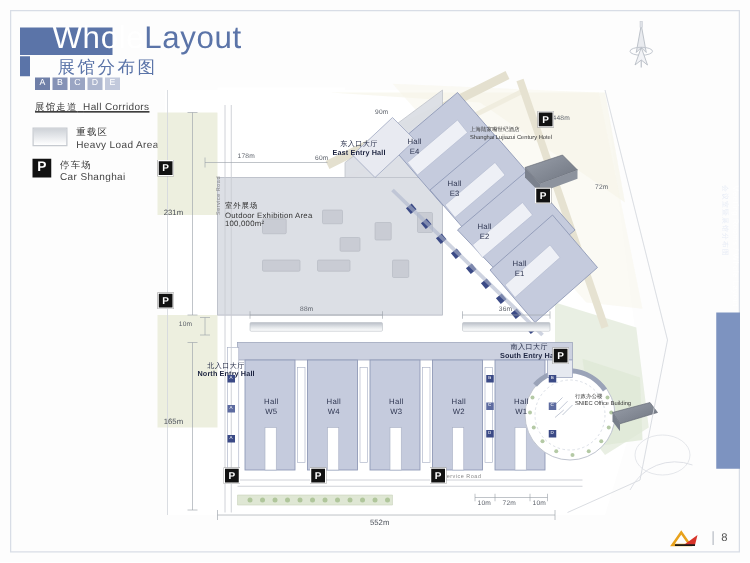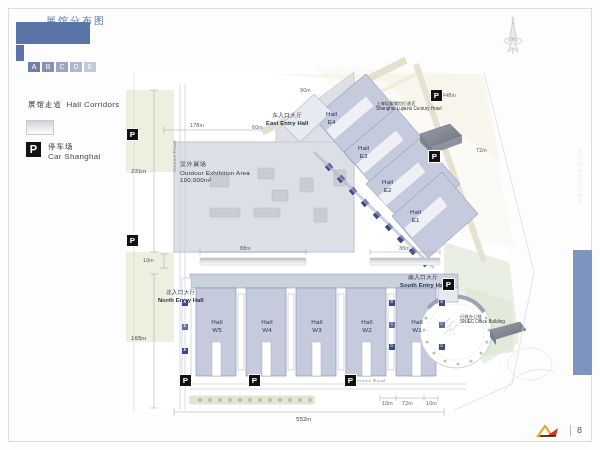--- a/index.html
+++ b/index.html
@@ -13,32 +13,32 @@
                border:1px solid #d8dde6;box-sizing:border-box;pointer-events:none;}
 
   
   .title-wrap{position:absolute;left:28px;top:12px;}
   .title-bar{position:absolute;left:-12px;top:10px;width:74px;height:22px;background:#5b74a8;}
   .title-bar2{position:absolute;left:-12px;top:33px;width:8px;height:16px;background:#5b74a8;}
   .title-main{position:relative;font-size:25px;letter-spacing:.5px;line-height:1;
               padding-left:14px;padding-top:6px;white-space:nowrap;}
   .t-whole{color:#ffffff;font-weight:400;}
   .t-layout{color:#5b74a8;font-weight:400;}
-  .title-cn{position:relative;padding-left:18px;margin-top:2px;font-size:10px;color:#5b74a8;
+  .title-cn{position:relative;padding-left:18px;margin-top:2px;font-size:14px;color:#5b74a8;
             letter-spacing:2px;font-family:"DejaVu Sans",sans-serif;}
 
   
   .legend{position:absolute;left:26px;top:62px;width:140px;}
   .lg-row{position:relative;margin-bottom:5px;}
   .abcde{display:flex;gap:2px;margin-left:2px;}
   .abcde span{width:12px;height:10px;display:block;color:#fff;font-size:7px;
               line-height:10px;text-align:center;font-family:"Liberation Sans",sans-serif;}
   .ab0{background:#6f7fa8;}.ab1{background:#8592b6;}.ab2{background:#9aa5c3;}
   .ab3{background:#aeb7cf;}.ab4{background:#c2c9dc;}
-  .lg-txt{margin-left:2px;margin-top:20px;line-height:1.25;}
+  .lg-txt{margin-left:2px;margin-top:2px;line-height:1.25;text-decoration:underline;}
   .lg-cn{font-size:7.5px;color:#333;font-family:"DejaVu Sans",sans-serif;letter-spacing:1px;}
   .lg-en{font-size:8px;color:#444;letter-spacing:.3px;}
   .lg-item{display:flex;align-items:flex-start;gap:7px;margin-bottom:7px;}
   .swatch-heavy{width:26px;height:13px;margin-top:1px;
                 background:linear-gradient(180deg,#cfd3d8 0%,#e9ebee 55%,#ffffff 100%);
                 border:1px solid #c6cad0;}
   .swatch-park{width:15px;height:15px;background:#121212;color:#fff;font-size:11px;
                font-weight:bold;line-height:15px;text-align:center;
                font-family:"Liberation Sans",sans-serif;}
 
@@ -86,20 +86,23 @@
 </head>
 <body>
 
 <div id="page">
 
   <div class="page-border"></div>
 
   <div class="title-wrap">
     <div class="title-bar"></div>
     <div class="title-bar2"></div>
+    <div class="title-main">
+      <span class="t-whole">Whole</span><span class="t-layout">Layout</span>
+    </div>
     <div class="title-cn">展馆分布图</div>
   </div>
 
   <div class="legend">
 
     <div class="lg-row">
       <div class="abcde">
         <span class="ab0">A</span>
         <span class="ab1">B</span>
         <span class="ab2">C</span>
@@ -107,20 +110,24 @@
         <span class="ab4">E</span>
       </div>
       <div class="lg-txt">
         <span class="lg-cn">展馆走道</span>
         <span class="lg-en">Hall Corridors</span>
       </div>
     </div>
 
     <div class="lg-item" style="margin-top:7px;">
       <div class="swatch-heavy"></div>
+      <div>
+        <div class="lg-cn">重载区</div>
+        <div class="lg-en">Heavy Load Area</div>
+      </div>
     </div>
 
     <div class="lg-item">
       <div class="swatch-park">P</div>
       <div>
         <div class="lg-cn">停车场</div>
         <div class="lg-en">Car Shanghai</div>
       </div>
     </div>
   </div>

